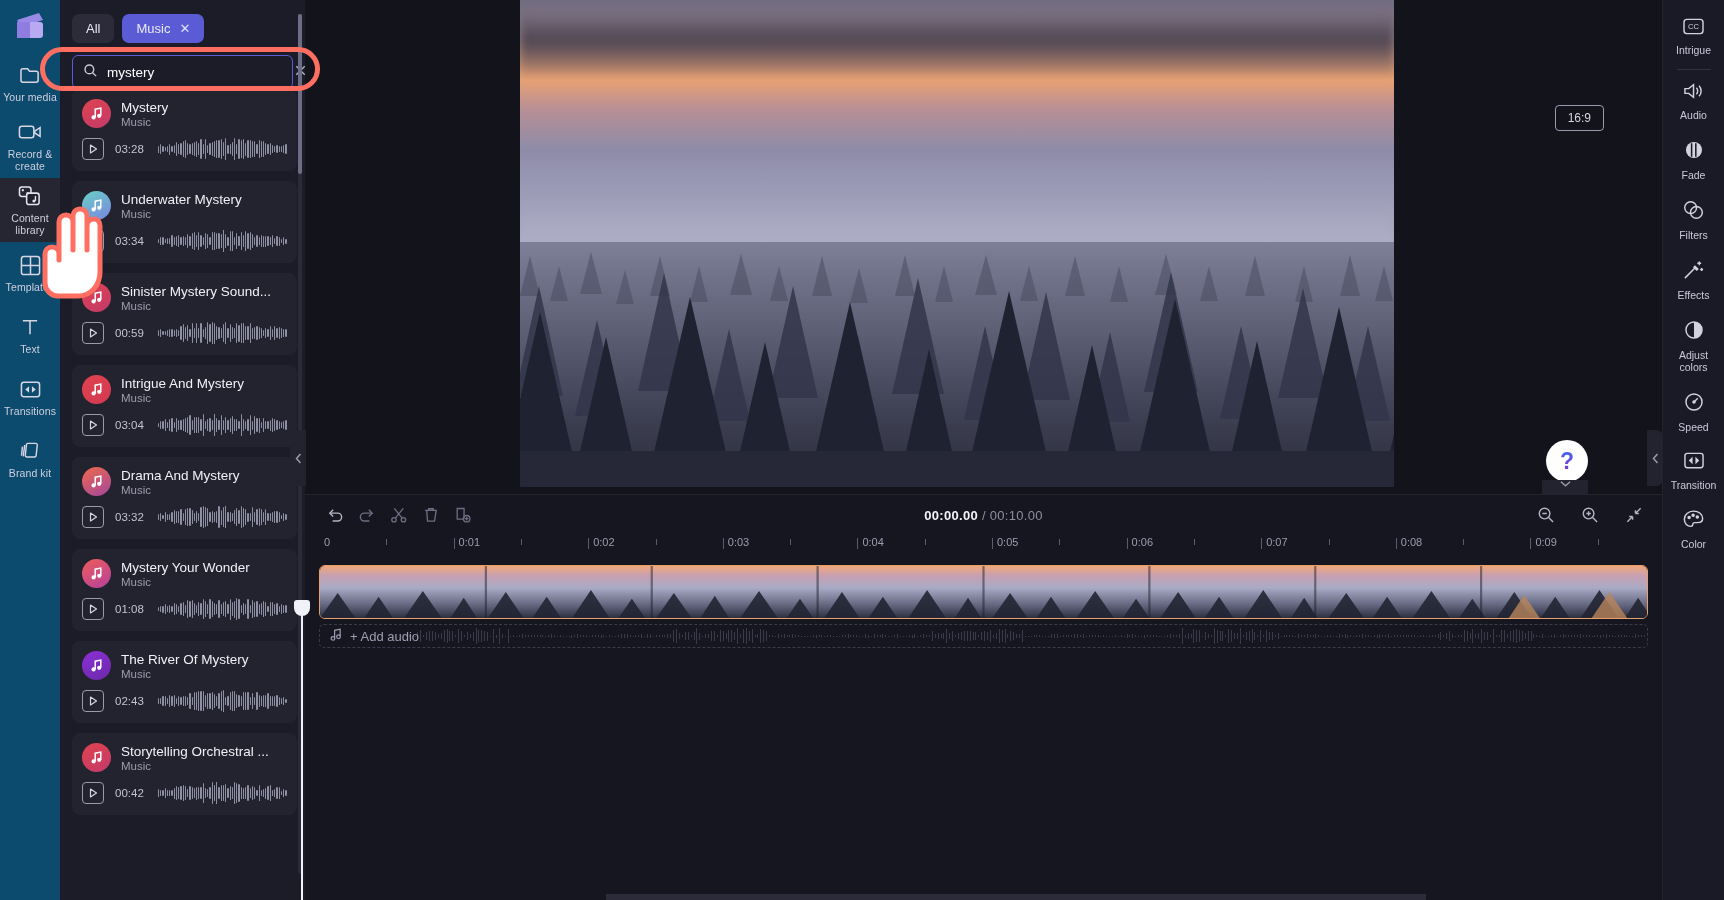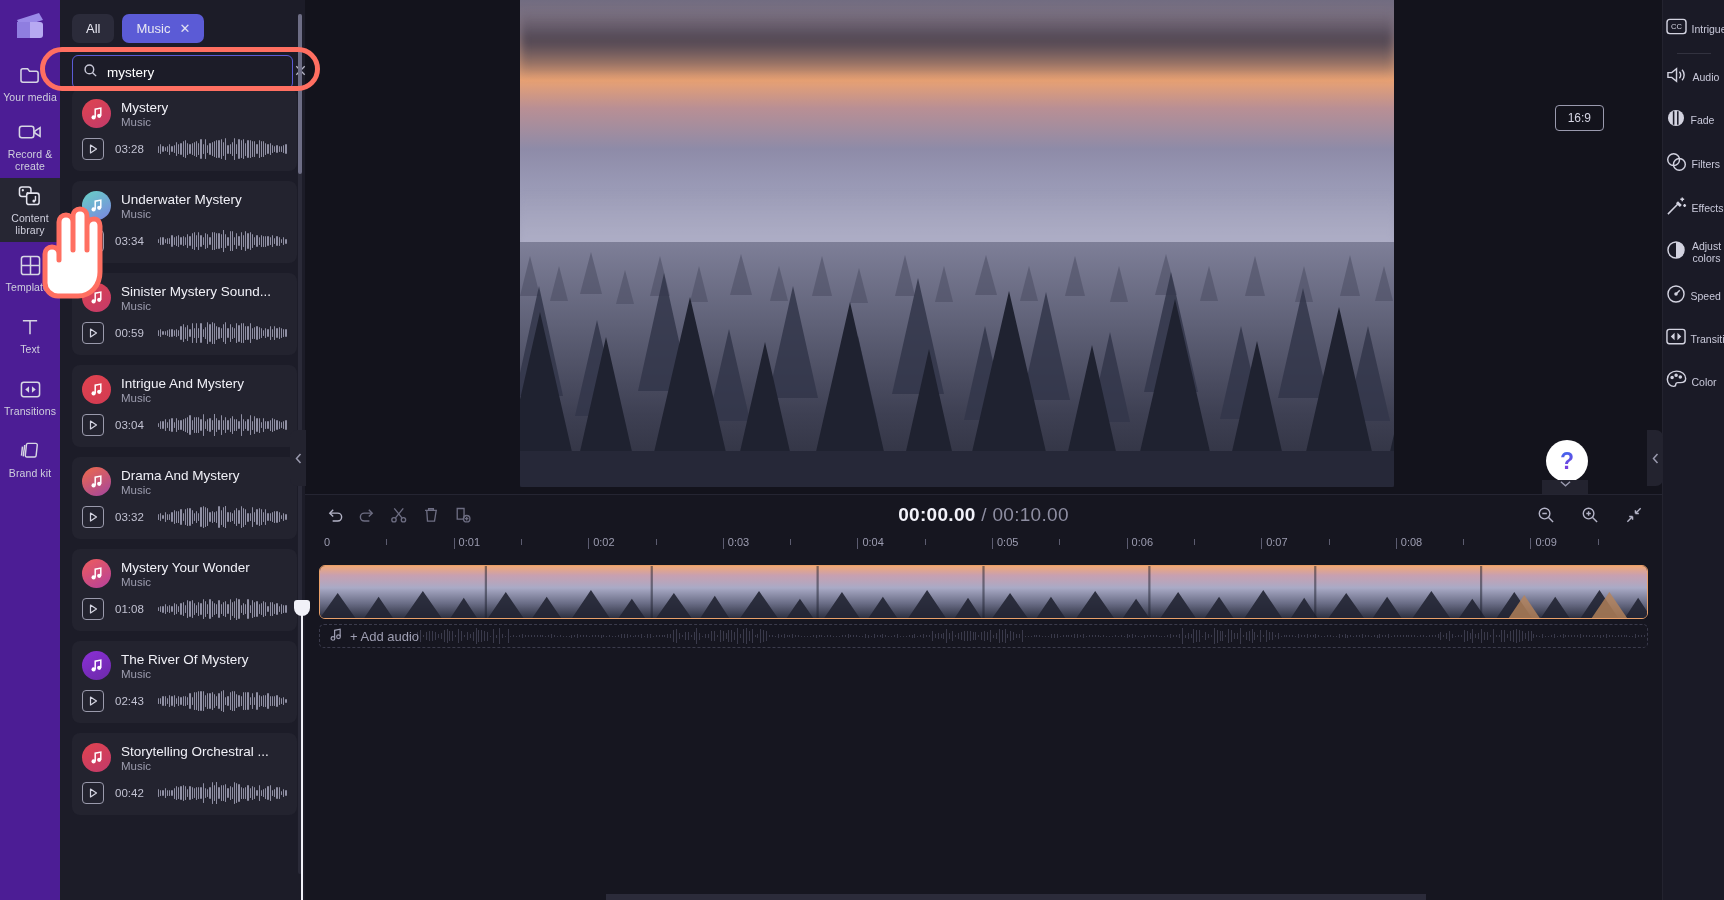--- a/index.html
+++ b/index.html
@@ -7,21 +7,21 @@
     width: 1724px; height: 900px;
     background: #13131c;
     font-family: "Liberation Sans", sans-serif;
     overflow: hidden;
     color: #e6e6ef;
   }
   .app { position: relative; width: 1724px; height: 900px; display: flex; }
 
   
   .rail {
-    width: 60px; height: 900px; background: #4c1d95;
+    width: 60px; height: 900px; background: #0c4a6e;
     display: flex; flex-direction: column; align-items: center;
     flex: 0 0 60px; position: relative; z-index: 5;
   }
   .logo { width: 60px; height: 52px; display:flex; align-items:center; justify-content:center; }
   .rail-item {
     width: 60px; min-height: 62px; display: flex; flex-direction: column;
     align-items: center; justify-content: center; gap: 4px;
     padding: 6px 2px; cursor: pointer;
   }
   .rail-item.active { background: #262633; }
@@ -145,21 +145,21 @@
     align-items:flex-start; justify-content:center; color:#9a9aae; font-size:11px; cursor:pointer;
   }
 
   
   .timeline { flex:1; background:#161620; border-top:1px solid #252532; position:relative; }
   .tl-bar { height:40px; display:flex; align-items:center; padding:0 14px; position:relative; }
   .tl-ico { width:32px; height:30px; display:flex; align-items:center; justify-content:center; color:#b3b3c6; cursor:pointer; }
   .tl-ico.dim { color:#6d6d82; }
   .timecode {
     position:absolute; left:50%; transform:translateX(-50%);
-    font-size:19px; letter-spacing:.3px;
+    font-size:13px; letter-spacing:.3px;
   }
   .timecode b { color:#f2f2fa; font-weight:bold; }
   .timecode i { color:#8d8da1; font-style:normal; }
   .tl-right { position:absolute; right:12px; display:flex; gap:12px; align-items:center; }
 
   .ruler { height:24px; position:relative; margin-left:14px; border-bottom:0; }
   .tick { position:absolute; top:0; font-size:11px; color:#9c9cb0; }
   .tick .bar { width:1px; height:11px; background:#5c5c70; position:absolute; left:0; top:3px; }
   .tick .lbl { position:absolute; left:5px; top:1px; white-space:nowrap; }
   .tick.mini .bar { height:6px; top:4px; }
@@ -189,21 +189,21 @@
   .audio-ghost .aw i { display:block; width:1.5px; background:#3a3a4b; }
   .bottom-strip { position:absolute; left:301px; bottom:0; width:820px; height:6px; background:#2b2b3a; }
 
   
   .rrail {
     width: 62px; flex:0 0 62px; height:900px; background:#1a1a26;
     border-left:1px solid #23232f;
     display:flex; flex-direction:column; align-items:center; padding-top:8px;
   }
   .rr-item {
-    width:62px; padding:9px 2px; display:flex; flex-direction:row;
+    width:62px; padding:9px 2px; display:flex; flex-direction:column;
     align-items:center; gap:4px; cursor:pointer;
   }
   .rr-lbl { font-size:10.5px; color:#c9c9da; line-height:12px; text-align:center; }
   .rr-div { width:34px; height:1px; background:#32323f; margin:4px 0 2px 0; }
   .collapse-r {
     position:absolute; right:61px; top:430px; width:16px; height:56px;
     background:#23232f; border-radius:0 7px 7px 0;
     display:flex; align-items:center; justify-content:center;
     color:#9a9aae; font-size:11px; cursor:pointer; z-index:6;
   }

